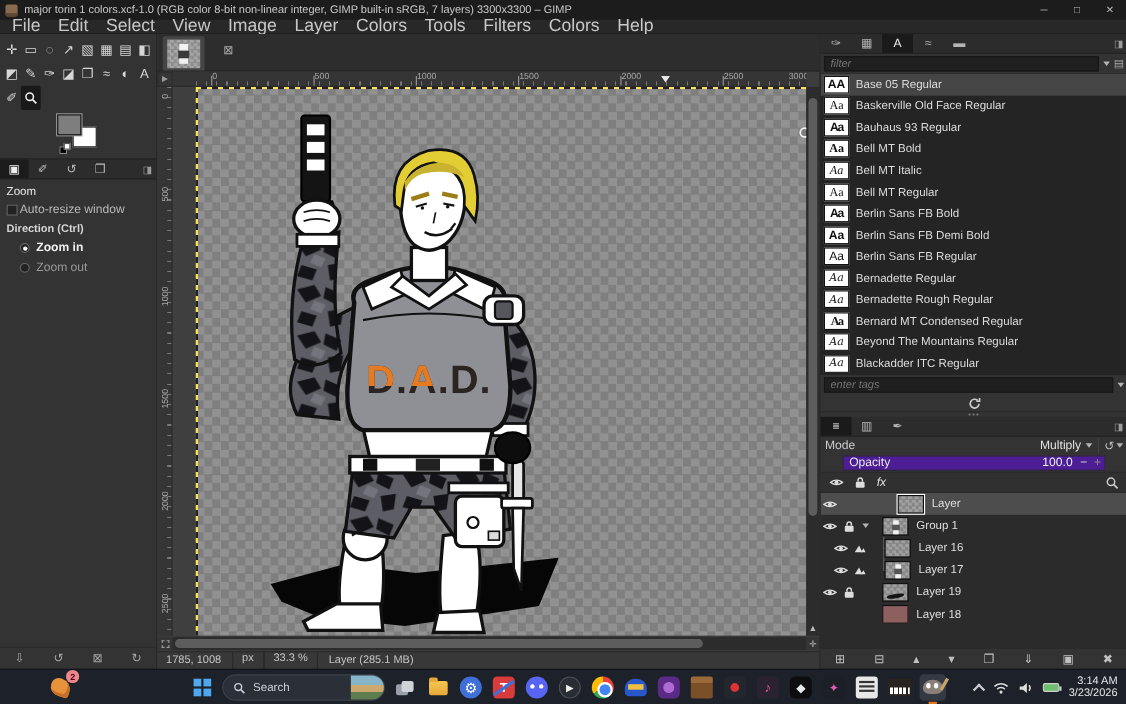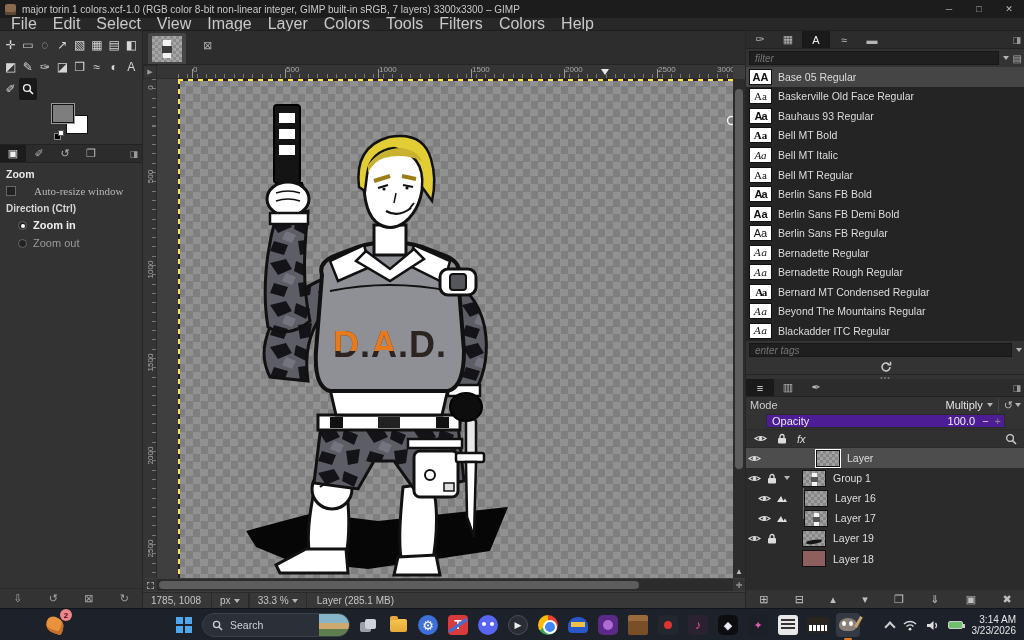--- a/index.html
+++ b/index.html
@@ -40,22 +40,22 @@
   #mini-bw .b { position:absolute; left:0; top:3px; width:7px; height:7px; background:#000; border:1px solid #888;}
   #mini-bw .w { position:absolute; left:4px; top:0; width:6px; height:6px; background:#fff; border:1px solid #555;}
   #opts-tabs { display:flex; height:19px; background:#2c2c2c; border-top:1px solid #222;
     border-bottom:1px solid #222; align-items:stretch; margin-top:2px; }
   .opt-tab { width:26px; display:flex; align-items:center; justify-content:center; font-size:11px;
     color:#b9b9b9; }
   .opt-tab.active { background:#1c1c1c; color:#eee; }
   .dock-btn { margin-left:auto; width:16px; display:flex; align-items:center; justify-content:center;
     color:#9a9a9a; font-size:9px; }
   #tool-opts { padding:5px 6px; }
-  #tool-opts .hdr { font-weight:bold; color:#e8e8e8; font-size:10.5px; margin-bottom:5px; }
-  .chk-row { display:flex; align-items:center; gap:18px; margin-bottom:6px; color:#b9b9b9;font-family:Liberation Serif, serif; }
+  #tool-opts .hdr { font-weight:normal; color:#e8e8e8; font-size:10.5px; margin-bottom:5px; }
+  .chk-row { display:flex; align-items:center; gap:2px; margin-bottom:6px; color:#b9b9b9; }
   .chk { width:10px; height:10px; background:#222; border:1px solid #666; }
   .sub-hdr { font-weight:bold; color:#d5d5d5; font-size:10px; margin-bottom:5px; }
   .radio-row { display:flex; align-items:center; gap:6px; margin:0 0 6px 12px; }
   .radio { width:9px; height:9px; border-radius:50%; background:#222; border:1px solid #666; position:relative; }
   .radio.on::after { content:""; position:absolute; left:2px; top:2px; width:4px; height:4px;
     border-radius:50%; background:#fff; }
   .radio-row.sel span { color:#eee; font-weight:bold; }
   .radio-row span { color:#9a9a9a; }
   #ld-bottom { margin-top:auto; display:flex; justify-content:space-around; align-items:center;
     height:20px; border-top:1px solid #2a2a2a; color:#a5a5a5; font-size:11px; }
@@ -105,22 +105,22 @@
   #h-scroll { position:absolute; left:14px; top:548px; width:576px; height:12px; background:#2c2c2c; }
   #h-scroll .thumb { position:absolute; left:2px; top:2px; width:480px; height:8px; background:#5d5d5d; border-radius:4px; }
   #qmask { position:absolute; left:0; top:548px; width:14px; height:12px; background:#353535;
     display:flex; align-items:center; justify-content:center; }
   #qmask i { width:7px; height:7px; border:1px dashed #999; display:block; }
   #nav-btn { position:absolute; left:590px; top:548px; width:12px; height:12px; background:#353535;
     color:#bbb; font-size:8px; display:flex; align-items:center; justify-content:center; }
   #statusbar { position:absolute; left:0; top:561px; width:602px; height:16px; background:#383838;
     border-top:1px solid #2a2a2a; display:flex; align-items:center; font-size:10px; color:#c5c5c5; }
   #statusbar .pos { padding:0 10px 0 8px; }
-  .sb-btn { display:flex; align-items:center; gap:3px; padding:0 8px; height:16px;
-    border-left:1px solid #2a2a2a; border-right:1px solid #2a2a2a; }
+  .sb-btn { display:flex; align-items:center; gap:16px; padding:0 8px; height:16px;
+    border-left:1px solid #2a2a2a; border-right:1px solid #2a2a2a;flex-direction:column; }
   .chev { width:0; height:0; border-left:3.5px solid transparent; border-right:3.5px solid transparent;
     border-top:4.5px solid #b5b5b5; display:inline-block; }
   #statusbar .info { padding-left:10px; }
 
   
   #right-dock { position:absolute; left:745px; top:0; width:279px; height:577px; background:#333;
     border-left:1px solid #262626; }
   #font-tabs { position:absolute; left:0; top:0; width:279px; height:18px; background:#2c2c2c;
     display:flex; border-bottom:1px solid #222; }
   .ftab { width:28px; display:flex; align-items:center; justify-content:center; color:#b5b5b5; font-size:11px; }

